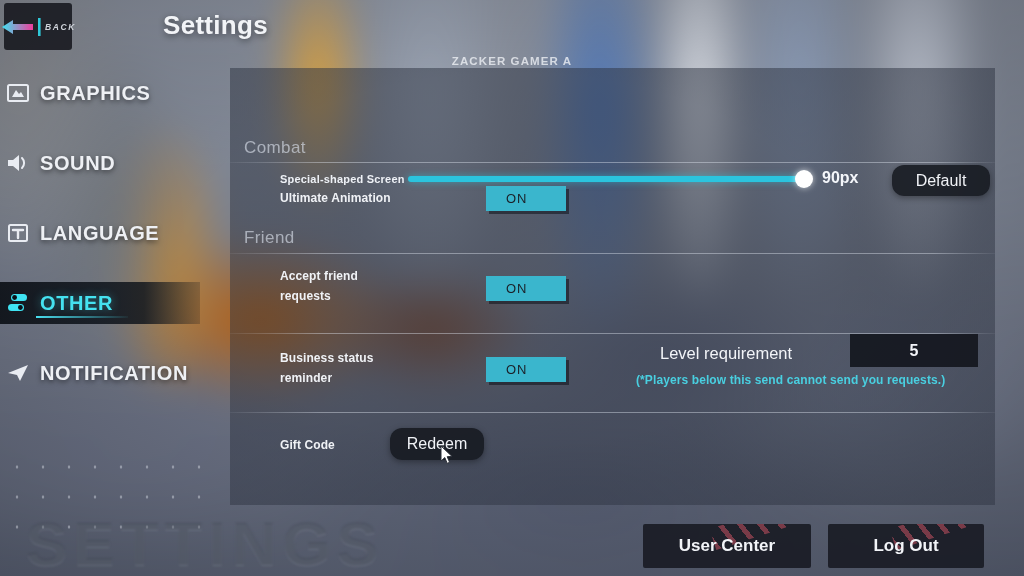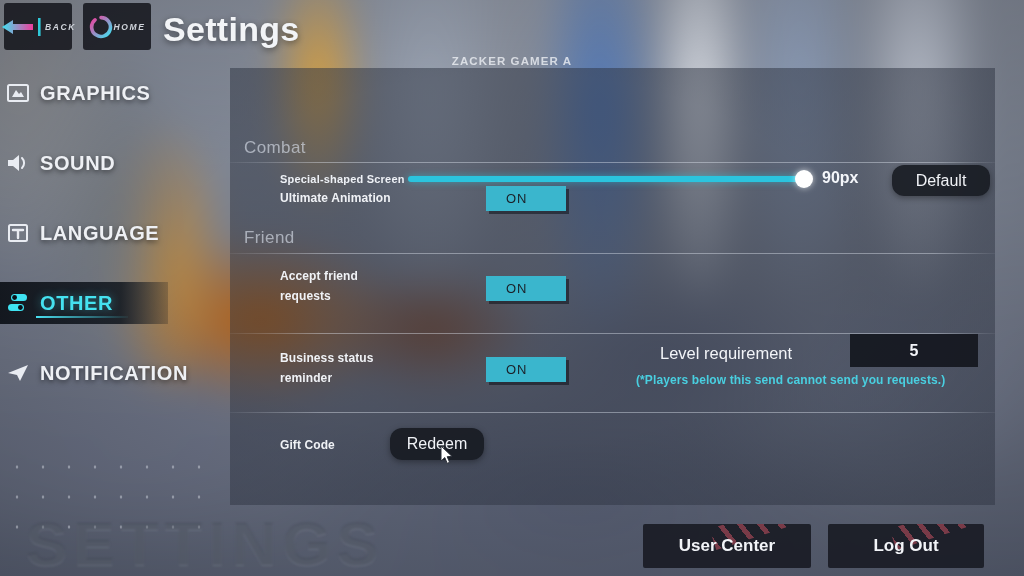--- a/index.html
+++ b/index.html
@@ -70,21 +70,21 @@
   .chip-home { left: 83px; top: 3px; }
   .chip-label {
     font-size: 8.5px; font-weight: 700; font-style: italic;
     letter-spacing: 1.6px; color: #cfd3da;
   }
   .chip .glyph { height: 22px; display: flex; align-items: center; justify-content: center; }
 
   
   .page-title {
     position: absolute; left: 163px; top: 10px;
-    font-size: 34px; font-weight: 600; color: #f2f4f7;
+    font-size: 26px; font-weight: 600; color: #f2f4f7;
     letter-spacing: .3px;
     text-shadow: 0 2px 6px rgba(0,0,0,.45);
   }
 
   .watermark-user {
     position: absolute; left: 0; right: 0; top: 55px;
     text-align: center;
     font-size: 11.5px; font-weight: 700; letter-spacing: 1.1px;
     color: rgba(240,242,246,.78);
   }
@@ -99,21 +99,21 @@
   }
   .nav-item + .nav-item { margin-top: 28px; }
   .nav-label {
     font-size: 20px; font-weight: 600; letter-spacing: .6px;
     color: #eef0f4;
     text-shadow: 0 2px 5px rgba(0,0,0,.5);
   }
   .nav-icon { width: 24px; height: 22px; display: flex; align-items: center; justify-content: center; flex: 0 0 24px; }
 
   .nav-item.active {
-    width: 168px;
+    width: 200px;
     background: linear-gradient(90deg, rgba(8,12,18,.88) 0%, rgba(10,16,24,.80) 72%, rgba(10,16,24,.22) 100%);
   }
   .nav-item.active .nav-label { color: #45e2f0; text-shadow: 0 0 10px rgba(69,226,240,.45); }
   .nav-underline {
     position: absolute; left: 36px; bottom: 6px; width: 92px; height: 2px;
     background: linear-gradient(90deg, #49dff0 0%, rgba(73,223,240,.05) 100%);
   }
 
   
   .panel {
@@ -242,34 +242,20 @@
             <stop offset="1" stop-color="#ef3d9b"></stop>
           </linearGradient>
         </defs>
         <path d="M2 9 L13 2 L13 6 L33 6 L33 12 L13 12 L13 16 Z" fill="url(#gradArrow)"></path>
         <rect x="38" y="0" width="2.6" height="18" fill="#2fc9d8"></rect>
       </svg>
     </div>
     <div class="chip-label">BACK</div>
   </div>
 
-  <div class="chip chip-home">
-    <div class="glyph">
-      <svg width="24" height="24" viewBox="0 0 24 24">
-        <defs>
-          <linearGradient id="gradRing" x1="0" y1="0" x2="1" y2="1">
-            <stop offset="0" stop-color="#ef3d9b"></stop>
-            <stop offset="1" stop-color="#3fe3f2"></stop>
-          </linearGradient>
-        </defs>
-        <path d="M12 2.6 a9.4 9.4 0 1 1 -6.0 2.2" fill="none" stroke="url(#gradRing)" stroke-width="3.6" stroke-linecap="round"></path>
-      </svg>
-    </div>
-    <div class="chip-label">HOME</div>
-  </div>
 
   <div class="page-title">Settings</div>
   <div class="watermark-user">ZACKER GAMER A</div>
 
   <div class="sidebar">
 
     <div class="nav-item">
       <span class="nav-icon">
         <svg width="22" height="18" viewBox="0 0 22 18">
           <rect x="1" y="1" width="20" height="16" rx="1.5" fill="none" stroke="#e9ecf2" stroke-width="2"></rect>

